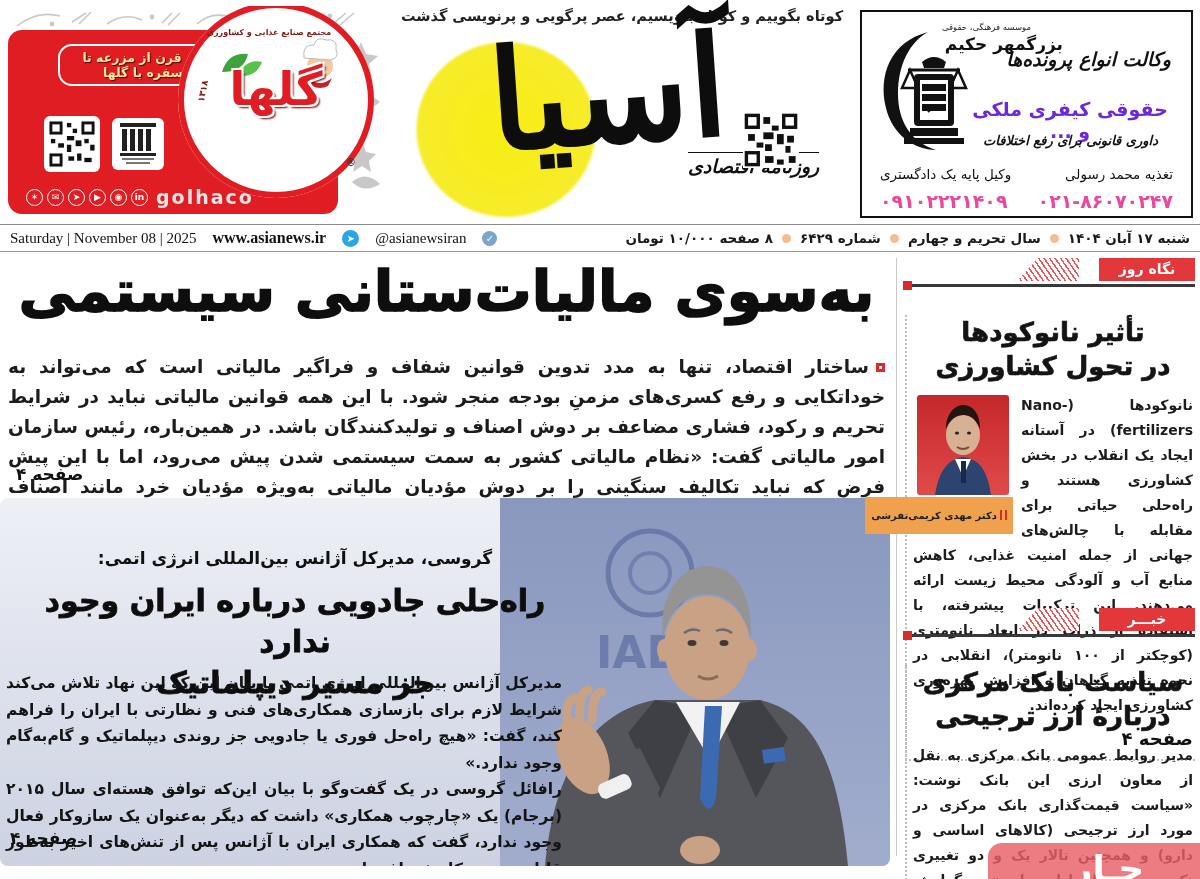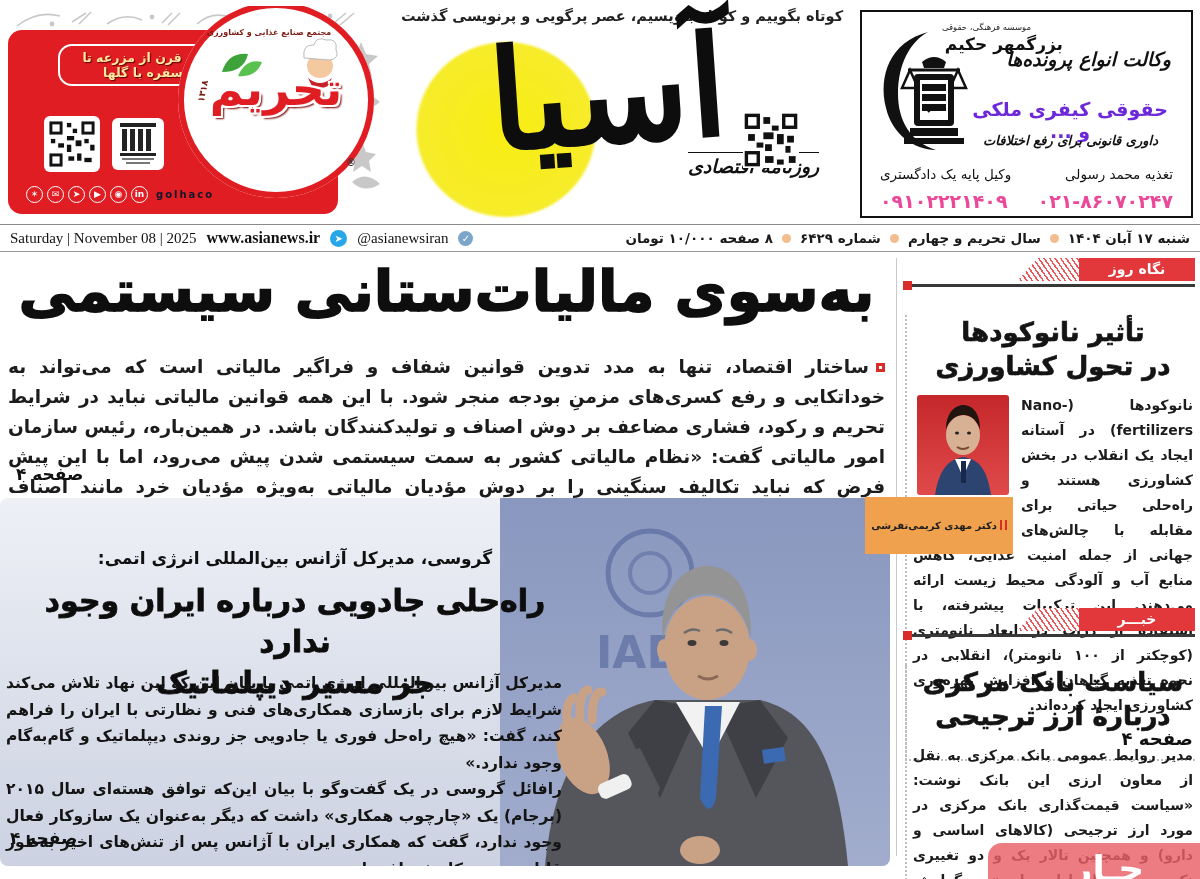--- a/index.html
+++ b/index.html
@@ -21,21 +21,21 @@
   .golha-arc { position:absolute; top:26px; left:0; right:14px; text-align:center; font-size:8px; color:#7c1a12; font-weight:bold; }
   .golha-brand { position:absolute; top:60px; left:0; right:0; text-align:center; font-size:46px; font-weight:900; color:#e01d23;
     text-shadow:2px 2px 0 #fff,-2px -2px 0 #fff,2px -2px 0 #fff,-2px 2px 0 #fff,3px 3px 2px #7a0000; }
   .golha-r { position:absolute; right:18px; bottom:30px; font-size:10px; color:#333; font-weight:bold; }
   .golha-year { position:absolute; left:14px; top:84px; font-size:9px; color:#7c1a12; transform:rotate(-78deg); font-weight:bold; }
   .golha-qr { position:absolute; left:36px; top:86px; width:56px; height:56px; background:#fff; border-radius:6px; padding:4px; }
   .golha-unesco { position:absolute; left:104px; top:88px; width:52px; height:52px; background:#fff; border-radius:6px; padding:3px 6px; }
   .golha-social { position:absolute; left:18px; top:156px; display:flex; align-items:center; gap:4px; }
   .soc { width:17px; height:17px; border:1.6px solid #fff; border-radius:50%; color:#fff; font-size:9px; line-height:14px;
     text-align:center; font-weight:bold; }
-  .golha-handle { color:#0f172a; font-weight:bold; font-size:10px; letter-spacing:2px; margin-left:4px;text-align:center; }
+  .golha-handle { color:#e5e5e5; font-weight:bold; font-size:19px; letter-spacing:2px; margin-left:4px;text-align:center; }
   .leaf { position:absolute; }
 
   
   .masthead { position:absolute; left:388px; top:0; width:468px; height:222px; }
   .tagline { position:absolute; top:8px; left:0; right:0; text-align:center; font-size:14.5px; font-weight:bold; color:#222; }
   .sun { position:absolute; left:28px; top:42px; width:180px; height:175px; border-radius:50%;
     background:radial-gradient(circle,#f8ee13 0%,#f7ec2a 70%,rgba(247,236,42,0) 74%); filter:blur(1px); }
   .logo-word { position:absolute; left:30px; top:18px; width:380px; text-align:center; font-size:138px; font-weight:900;
     color:#0d0d0d; transform:rotate(-4deg); direction:rtl; line-height:1.1; letter-spacing:-4px;
     font-family:"DejaVu Serif", serif; }
@@ -55,21 +55,21 @@
     font-weight:bold; font-family:"DejaVu Serif",serif; color:#111; }
   .hakim-row { position:absolute; left:8px; right:8px; top:148px; display:flex; justify-content:space-between; direction:rtl; }
   .hakim-row div { font-size:13.5px; font-weight:400; color:#111; }
   .hakim-phones { position:absolute; left:8px; right:8px; top:172px; display:flex; justify-content:space-between; direction:rtl; }
   .hakim-phones div { font-size:19px; font-weight:700; color:#ec4899; letter-spacing:1px; }
 
   
   .dateline { position:absolute; left:0; top:224px; width:1200px; height:28px; border-top:1.5px solid #8a8a8a;
     border-bottom:1.5px solid #9a9a9a; display:flex; align-items:center; justify-content:space-between;
     padding:0 10px; background:#fff; }
-  .dl-left { display:flex; align-items:center; gap:10px; font-family:"Liberation Serif", serif; color:#111; }
+  .dl-left { display:flex; align-items:center; gap:16px; font-family:"Liberation Serif", serif; color:#111; }
   .dl-date { font-size:15px; }
   .dl-site { font-size:16px; font-weight:bold; }
   .tg-badge { width:17px; height:17px; border-radius:50%; background:#27a7e7; color:#fff; font-size:10px; line-height:17px;
     text-align:center; }
   .vf-badge { width:15px; height:15px; border-radius:50%; background:#7ba6c9; color:#fff; font-size:10px; line-height:15px;
     text-align:center; }
   .dl-handle { font-size:15px; }
   .dl-right { display:flex; align-items:center; gap:9px; direction:rtl; color:#1a1a1a; font-size:13.5px; font-weight:bold; }
   .dot { width:9px; height:9px; border-radius:50%; background:#f3bd8e; }
 
@@ -93,33 +93,33 @@
     font-size:15.5px; font-weight:600; line-height:26.5px; color:#141414; }
   .grossi-pageref { position:absolute; left:10px; bottom:18px; direction:rtl; font-size:17px; font-weight:900; color:#111; }
 
   
   .sidebar { position:absolute; left:905px; top:252px; width:290px; height:627px; }
   .sec { position:absolute; left:0; right:0; }
   .label-row { position:relative; height:23px; }
   .hatch { position:absolute; right:116px; top:0; width:62px; height:23px;
     background:repeating-linear-gradient(55deg,#ffffff 0 3px,#e8575a 3px 4.5px);
     clip-path:polygon(34% 0,100% 0,100% 100%,0 100%); }
-  .sec-label { position:absolute; right:0; top:0; width:116px; height:23px; background:#e2383b; color:#fff;
+  .sec-label { position:absolute; right:0; top:0; width:96px; height:23px; background:#e2383b; color:#fff;
     font-size:14px; font-weight:bold; text-align:center; line-height:23px; direction:rtl; }
   .sec-rule { position:relative; height:3px; background:#383838; margin-top:3px; }
   .sec-rule .sq { position:absolute; left:-2px; top:-3px; width:9px; height:9px; background:#d92b27; }
   .boxed { border-left:2px dotted #bdbdbd; border-bottom:2px dotted #bdbdbd; padding:0 2px 8px 6px; }
   .side-head { text-align:center; direction:rtl; font-size:26px; font-weight:900; color:#141414; line-height:34px;
     margin-top:28px; -webkit-text-stroke:.7px #141414; }
   .side-body { direction:rtl; text-align:justify; font-size:14px; font-weight:600; line-height:25px; color:#1c1c1c; margin-top:10px; }
   .latin { direction:ltr; unicode-bidi:embed; }
   .negah-wrap { float:left; width:100px; height:124px; position:relative; margin:2px 8px 2px 0; }
   .negah-photo { position:absolute; left:4px; top:0; width:92px; height:100px; border-radius:3px; overflow:hidden; }
   .negah-cap { position:absolute; left:-48px; top:102px; width:148px; background:#efa14d; color:#1d1d1d;
-    font-size:10px; font-weight:bold; text-align:center; white-space:nowrap; padding:16px 0; direction:rtl; }
+    font-size:10px; font-weight:bold; text-align:center; white-space:nowrap; padding:6px 0; direction:rtl; }
   .cap-mark { display:inline-block; width:7px; height:10px; border-left:2.5px solid #d92b27; border-right:2.5px solid #d92b27;
     margin-left:3px; vertical-align:-1px; }
   .side-pageref { direction:rtl; font-size:18px; font-weight:900; color:#111; margin-top:8px; }
 
   
   .watermark { position:absolute; left:988px; top:843px; width:240px; height:60px; background:rgba(233,95,102,.82);
     border-radius:14px; color:#fff; font-size:36px; font-weight:900; text-align:center; line-height:52px; direction:rtl; }
 </style>
 </head>
 <body>
@@ -208,21 +208,21 @@
       <div class="golha-arc rtl">مجتمع صنایع غذایی و کشاورزی</div>
       <svg class="leaf" style="left:40px;top:44px" width="46" height="34" viewBox="0 0 46 34">
         <path d="M4,26 Q10,6 30,8 Q26,26 4,26 z" fill="#3fa33c"></path>
         <path d="M20,30 Q28,12 44,16 Q38,32 20,30 z" fill="#59c24e"></path>
       </svg>
       <svg class="leaf" style="left:118px;top:34px" width="48" height="52" viewBox="0 0 48 52">
         <ellipse cx="24" cy="30" rx="13" ry="12" fill="#f4c9a0"></ellipse>
         <path d="M8,22 Q6,8 18,9 Q20,0 30,4 Q42,2 40,14 Q44,22 34,24 z" fill="#fff" stroke="#bbb"></path>
         <path d="M12,42 q12,10 24,0 l-4,8 q-8,4 -16,0 z" fill="#c82028"></path>
       </svg>
-      <div class="golha-brand rtl">تحریم</div>
+      <div class="golha-brand rtl">گلها</div>
       <div class="golha-r">®</div>
       <div class="golha-year">۱۳۱۸</div>
     </div>
   </div>
 
   <div class="masthead">
     <div class="tagline rtl">کوتاه بگوییم و کوتاه بنویسیم، عصر پرگویی و پرنویسی گذشت</div>
     <div class="sun"></div>
     <div class="logo-word">آسیا</div>
     <div class="logo-sub rtl">روزنامه اقتصادی</div>

